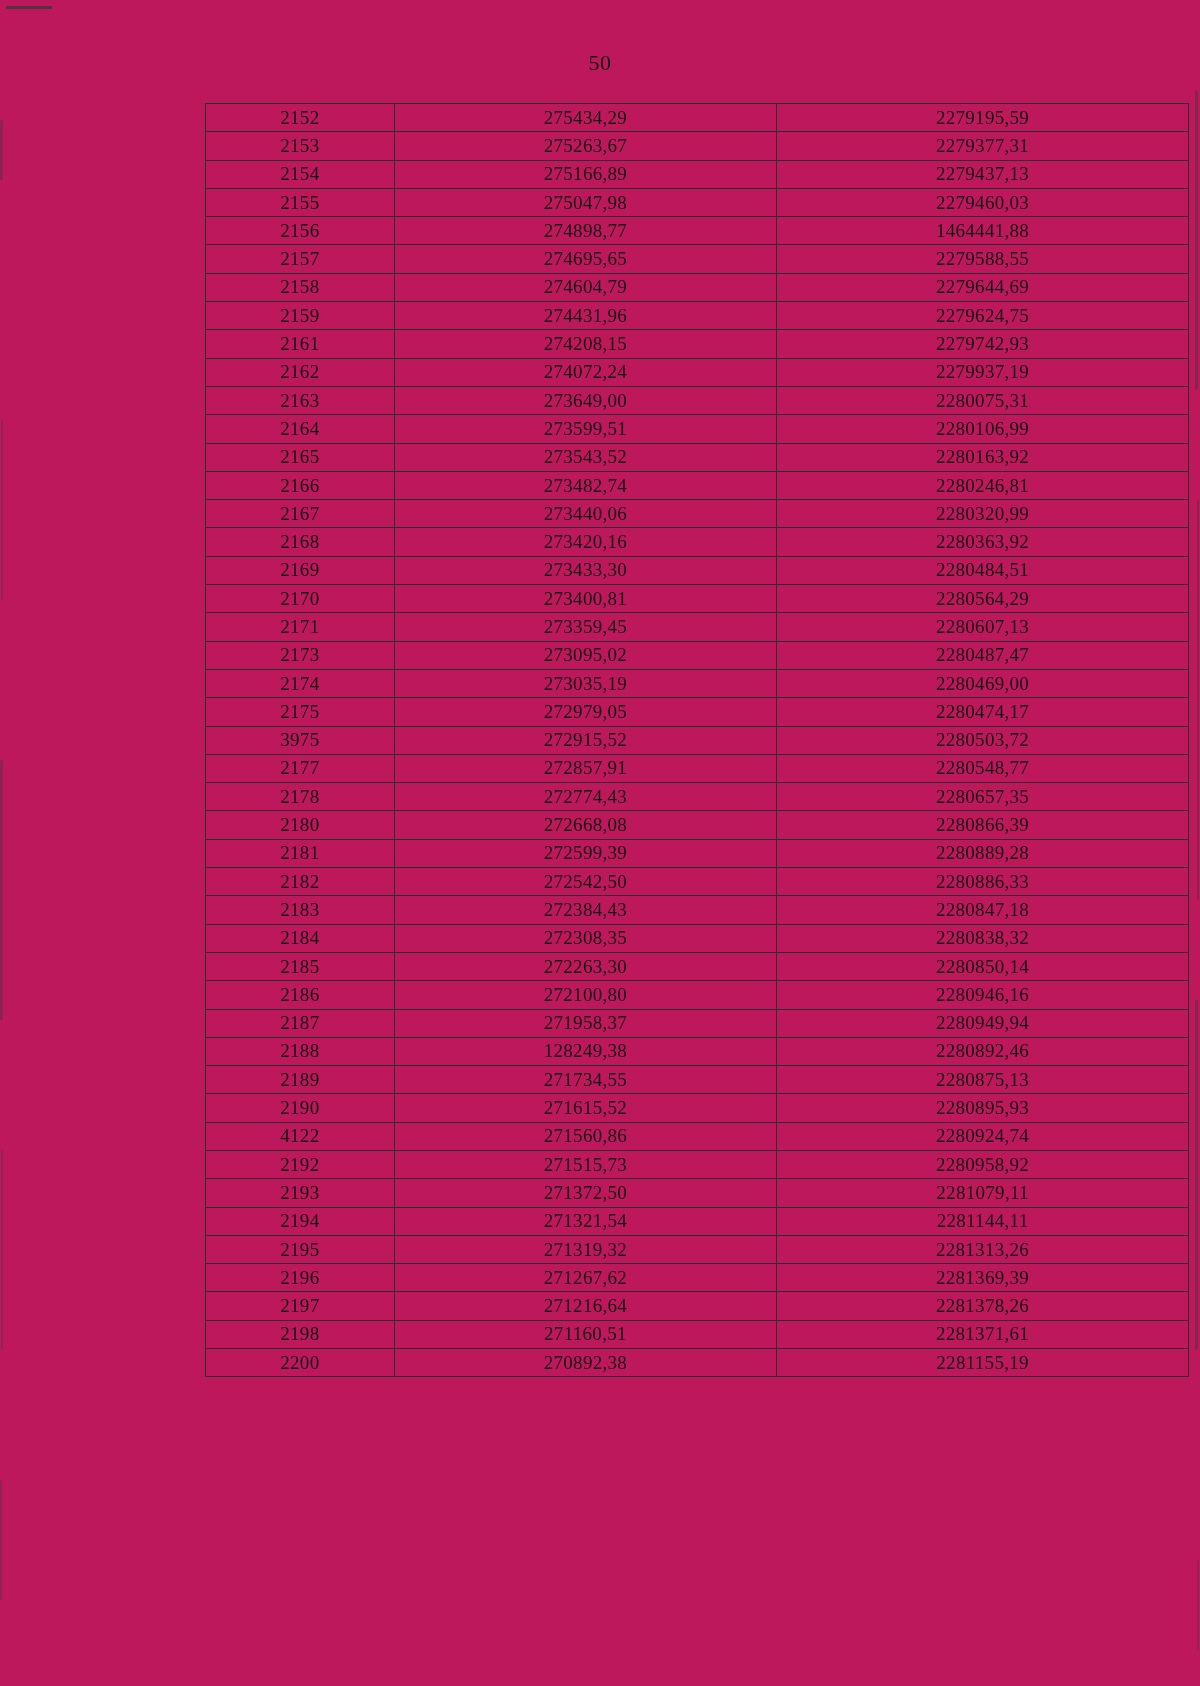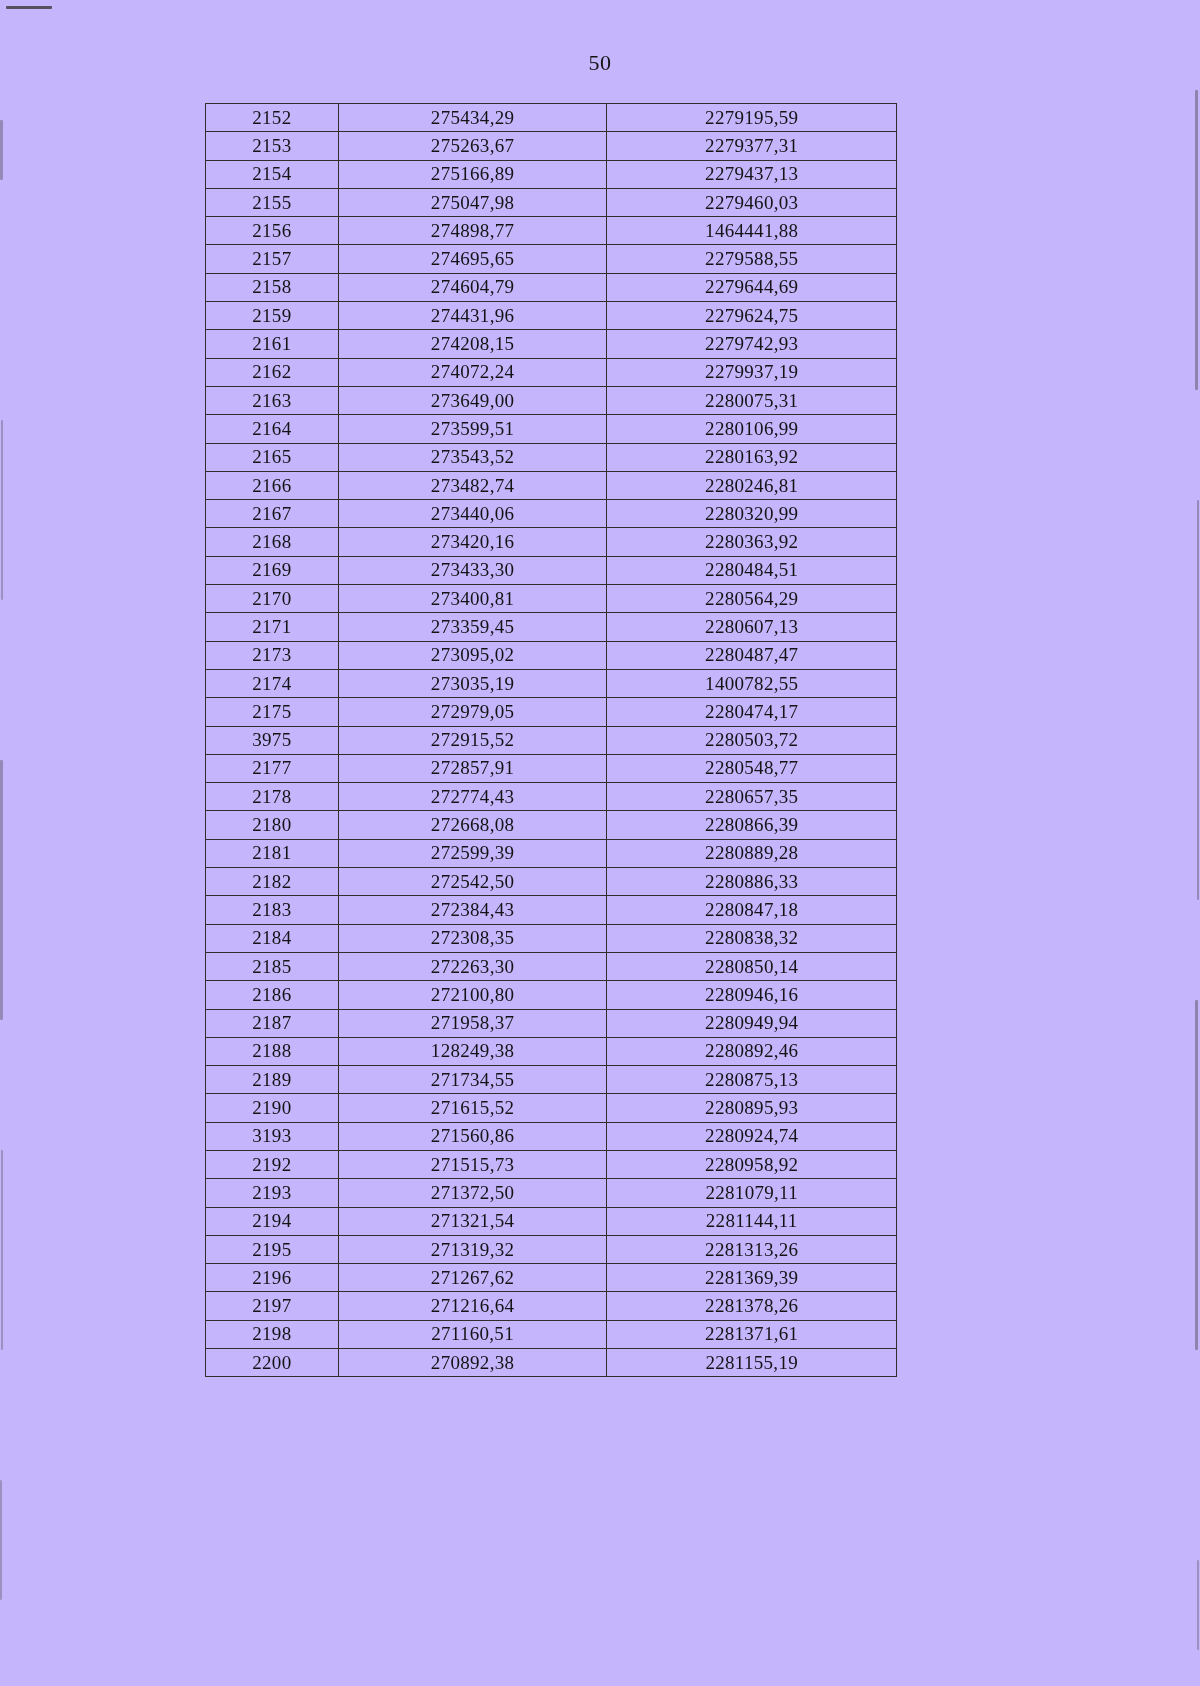--- a/index.html
+++ b/index.html
@@ -9,39 +9,39 @@
     height: 1686px;
     background: #e9e9e6;
     font-family: "Liberation Serif", "DejaVu Serif", serif;
     overflow: hidden;
   }
 
   .page {
     position: relative;
     width: 1200px;
     height: 1686px;
-    background: #c4b5fd;
+    background: #be185d;
     color: #141414;
   }
 
   .page-number {
     position: absolute;
     top: 50px;
     left: 0;
     width: 100%;
     text-align: center;
     font-size: 22px;
     letter-spacing: 0.5px;
   }
 
   .data-table {
     position: absolute;
     top: 103px;
     left: 205px;
-    width: 692px;
+    width: 984px;
     border-collapse: collapse;
     table-layout: fixed;
     font-size: 19px;
   }
 
   .data-table td {
     border: 1px solid #2e2e2c;
     height: 28.3px;
     text-align: center;
     vertical-align: middle;
@@ -183,21 +183,21 @@
           <td>2280607,13</td>
         </tr>
         <tr>
           <td>2173</td>
           <td>273095,02</td>
           <td>2280487,47</td>
         </tr>
         <tr>
           <td>2174</td>
           <td>273035,19</td>
-          <td>1400782,55</td>
+          <td>2280469,00</td>
         </tr>
         <tr>
           <td>2175</td>
           <td>272979,05</td>
           <td>2280474,17</td>
         </tr>
         <tr>
           <td>3975</td>
           <td>272915,52</td>
           <td>2280503,72</td>
@@ -261,21 +261,21 @@
           <td>2189</td>
           <td>271734,55</td>
           <td>2280875,13</td>
         </tr>
         <tr>
           <td>2190</td>
           <td>271615,52</td>
           <td>2280895,93</td>
         </tr>
         <tr>
-          <td>3193</td>
+          <td>4122</td>
           <td>271560,86</td>
           <td>2280924,74</td>
         </tr>
         <tr>
           <td>2192</td>
           <td>271515,73</td>
           <td>2280958,92</td>
         </tr>
         <tr>
           <td>2193</td>

